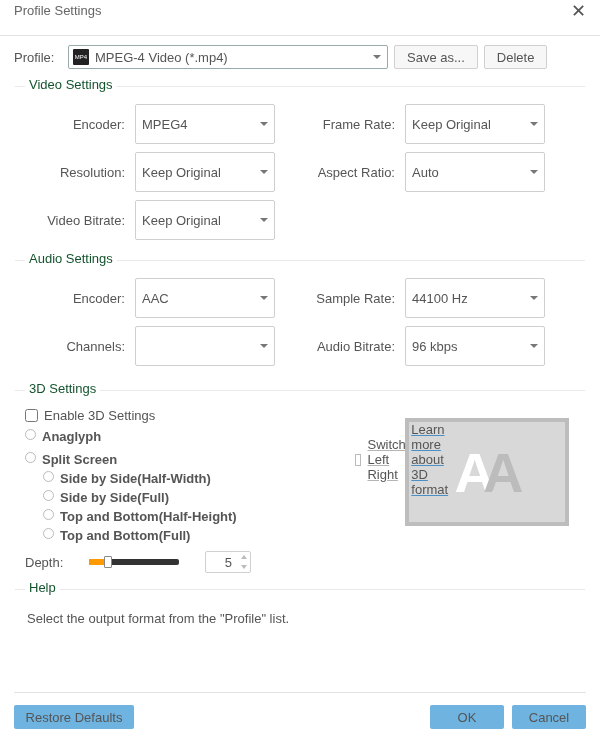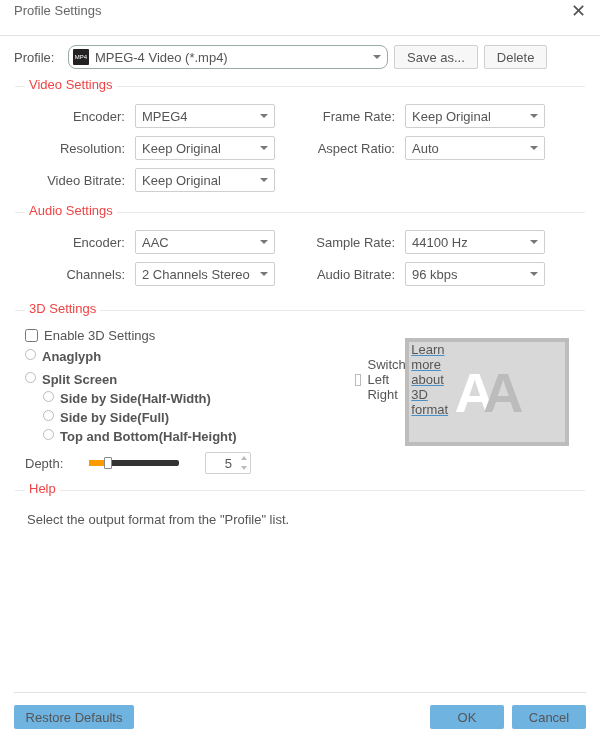--- a/index.html
+++ b/index.html
@@ -7,36 +7,36 @@
 .dialog{ width:600px; height:743px; padding:0; background:#fff; position:relative; }
 
 
 .titlebar{ height:36px; display:flex; align-items:center; justify-content:space-between; padding:0 14px 14px 14px; border-bottom:1px solid #e3e3e3; }
 .titlebar .title{ color:#666; }
 .titlebar .close{ font-size:18px; color:#555; cursor:pointer; line-height:1; }
 
 
 .profile-row{ display:flex; align-items:center; gap:6px; padding:9px 14px 10px 14px; }
 .profile-row .lbl{ width:48px; text-align:left; color:#555; }
-.profile-row .profile-sel{ flex:0 0 320px; height:24px; border:1px solid #9aa; border-radius:8px; display:flex; align-items:center; padding:0 4px; position:relative; background:#fff; }
+.profile-row .profile-sel{ flex:0 0 320px; height:24px; border:1px solid #9aa; border-radius:2px; display:flex; align-items:center; padding:0 4px; position:relative; background:#fff; }
 .profile-row .profile-sel .icon{ width:16px;height:16px;margin-right:6px; background:#222;border-radius:1px; display:inline-flex;align-items:center;justify-content:center; }
 .profile-row .profile-sel .icon::after{content:"MP4"; font-size:6px;color:#fff; }
 .profile-row .profile-sel .chev{ position:absolute; right:6px; top:50%; transform:translateY(-50%); }
 .btn-flat{ height:24px; padding:0 12px; border:1px solid #d0d0d0; background:#f7f7f7; border-radius:2px; color:#555; display:inline-flex;align-items:center;justify-content:center; }
 .btn-flat.disabled{ color:#bbb; }
 
 
 .section{ margin:6px 14px 0 14px; padding:18px 10px 12px 10px; border:1px solid transparent; position:relative; }
-.section .legend{ position:absolute; top:-9px; left:10px; background:#fff; padding:0 4px; color:#ef4444; }
+.section .legend{ position:absolute; top:-9px; left:10px; background:#fff; padding:0 4px; color:#14532d; }
 .section hr.leg-line{ position:absolute; top:0; left:0; right:0; border:none; border-top:1px solid #e9e9e9; }
 
 
 .grid{ display:grid; grid-template-columns: 100px 140px 110px 140px; column-gap:10px; row-gap:8px; align-items:center; }
 .fld-lbl{ text-align:right; color:#555; }
-.select{ height:24px; border:1px solid #cfcfcf; border-radius:2px; background:#fff; display:flex; align-items:center; padding:0 6px; position:relative; min-width:0; }
+.select{ height:40px; border:1px solid #cfcfcf; border-radius:2px; background:#fff; display:flex; align-items:center; padding:0 6px; position:relative; min-width:0; }
 .select .chev{ position:absolute; right:6px; top:50%; transform:translateY(-50%); }
 .chev{ width:0;height:0;border-left:4px solid transparent;border-right:4px solid transparent;border-top:4px solid #777; display:inline-block; }
 
 
 .d3{ padding-top:18px; padding-bottom:10px;margin-top:10px; }
 .d3 .left{ float:left; width:330px; }
 .d3 .right{ float:right; width:170px; padding-top:10px; text-align:center; }
 .d3::after{ content:""; display:block; clear:both; }
 .chk{ display:flex; align-items:center; gap:6px; margin-bottom:6px; }
 .chk input{ width:13px;height:13px; }
@@ -52,21 +52,21 @@
 
 .depth-row{ display:flex; align-items:center; gap:26px; margin-top:8px; }
 .slider{ position:relative; width:90px; height:6px; background:#333; border-radius:2px; }
 .slider .fill{ position:absolute;left:0;top:0;height:100%; width:18px; background:#ff9a00; border-radius:2px 0 0 2px; }
 .slider .thumb{ position:absolute; left:15px; top:-3px; width:8px; height:12px; background:#fff; border:1px solid #888; border-radius:1px; }
 .num{ width:46px;height:22px;border:1px solid #d0d0d0;border-radius:2px;display:flex;align-items:center;justify-content:center;color:#c4c4c4;position:relative; }
 .num::after{ content:""; position:absolute; right:3px; top:3px; width:0;height:0;border-left:3px solid transparent;border-right:3px solid transparent;border-bottom:4px solid #bbb; }
 .num::before{ content:""; position:absolute; right:3px; bottom:3px; width:0;height:0;border-left:3px solid transparent;border-right:3px solid transparent;border-top:4px solid #bbb; }
 
 .switchrow{ display:flex; align-items:center; justify-content:space-between; margin-top:14px; }
-.switchrow .sw{ display:flex;align-items:center;gap:6px;color:#b5b5b5; }
+.switchrow .sw{ display:flex;align-items:center;gap:6px;color:#b5b5b5;text-decoration:underline; }
 .switchrow .sw .box{ width:12px;height:12px;border:1px solid #bbb; }
 .switchrow a{ color:#4a90c6; text-decoration:underline; }
 
 
 .help{ margin-top:4px; padding-bottom:50px; }
 .help .text{ padding:4px 2px 0 2px; color:#555; }
 
 
 .bottombar{ position:absolute; left:14px; right:14px; bottom:14px; border-top:1px solid #e3e3e3; padding-top:12px; display:flex; justify-content:space-between; }
 .btn-blue{ min-width:74px; height:24px; background:#6fb3e0; color:#fff; border:none; border-radius:2px; display:inline-flex;align-items:center;justify-content:center; }
@@ -142,21 +142,20 @@
           <span class="chev"></span>
         </div>
       <span class="fld-lbl">Sample Rate:</span>
       <div class="select">
           <span class="val">44100 Hz</span>
           <span class="chev"></span>
         </div>
 
       <span class="fld-lbl">Channels:</span>
       <div class="select">
-          <span class="val">2 Channels Stereo</span>
           <span class="chev"></span>
         </div>
       <span class="fld-lbl">Audio Bitrate:</span>
       <div class="select">
           <span class="val">96 kbps</span>
           <span class="chev"></span>
         </div>
     </div>
   </div>
 
@@ -183,20 +182,24 @@
             <span class="dot"></span>
             <span>Side by Side(Half-Width)</span>
           </div>
         <div class="radio">
             <span class="dot"></span>
             <span>Side by Side(Full)</span>
           </div>
         <div class="radio">
             <span class="dot"></span>
             <span>Top and Bottom(Half-Height)</span>
+          </div>
+        <div class="radio">
+            <span class="dot"></span>
+            <span>Top and Bottom(Full)</span>
           </div>
       </div>
 
       <div class="depth-row">
         <span>Depth:</span>
         <div class="slider">
           <div class="fill"></div>
           <div class="thumb"></div>
         </div>
         <div class="num">

